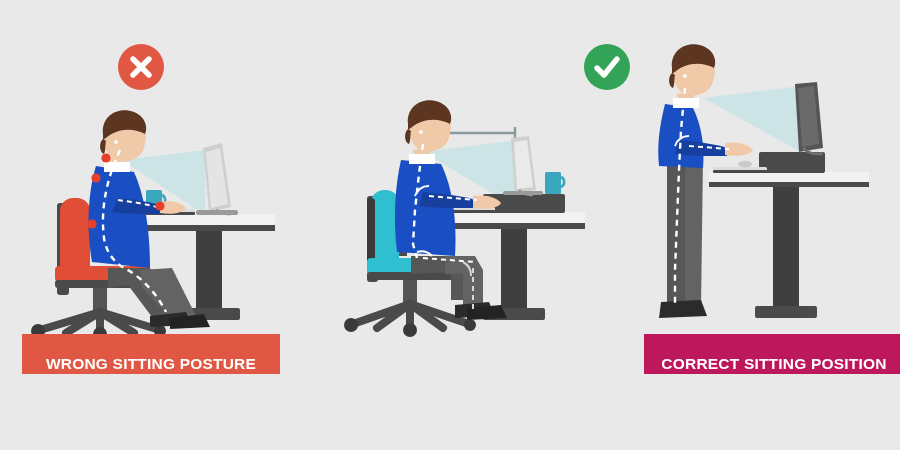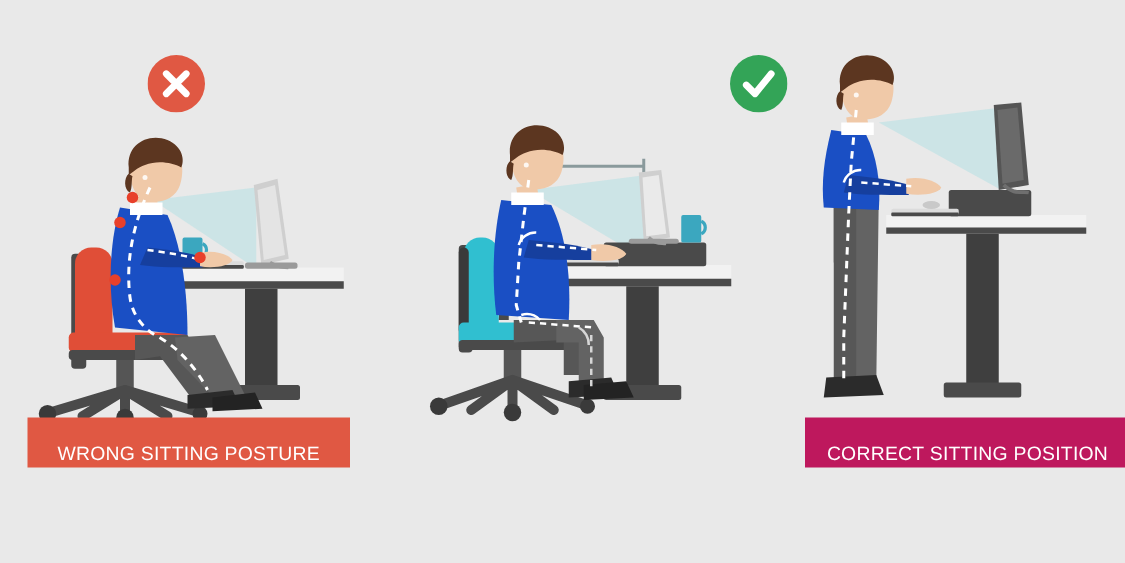--- a/index.html
+++ b/index.html
@@ -17,21 +17,21 @@
   .scene{position:absolute;left:0;top:0;width:100%;height:380px;}
   .scene svg{display:block;width:100%;height:100%;}
 
   .badge{position:absolute;width:46px;height:46px;border-radius:50%;
          display:flex;align-items:center;justify-content:center;}
   .badge svg{width:46px;height:46px;display:block;}
 
   .banner{position:absolute;height:40px;display:flex;align-items:center;
           justify-content:center;}
   .banner span{
-    color:#ffffff;font-weight:normal;letter-spacing:0.2px;
+    color:#ffffff;font-weight:bold;letter-spacing:0.2px;
     font-size:15.5px;white-space:nowrap;
     font-family:"Liberation Sans", sans-serif;
     margin-top:20px;
   }
   #banner-wrong{left:22px;top:334px;width:258px;background:#e05843;}
   #banner-sitting{left:339px;top:334px;width:260px;background:#be185d;}
 </style>
 </head>
 <body>
 

